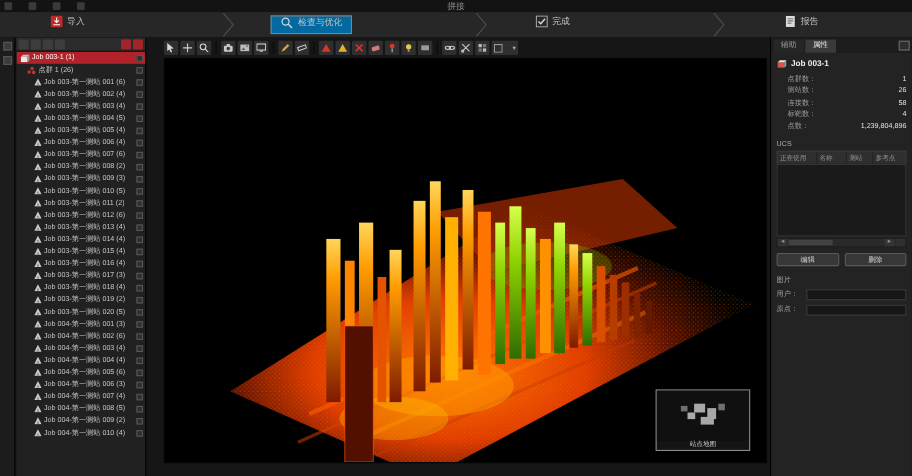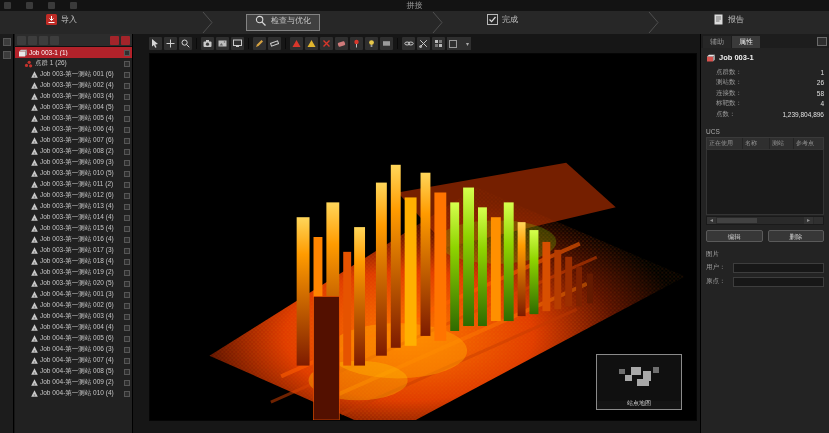--- a/index.html
+++ b/index.html
@@ -7,21 +7,21 @@
     font-family:"Liberation Sans","DejaVu Sans",sans-serif;position:relative}
   
   .titlebar{position:absolute;left:0;top:0;width:100%;height:11px;background:#131313;
     display:flex;align-items:center;gap:15px;padding:0 4px;z-index:6}
   .tb-icon{width:7px;height:7px;background:#3a3a3a;border-radius:1px}
   .tb-title{position:absolute;left:0;right:0;text-align:center;font-size:8px;color:#989898;pointer-events:none}
   
   .ribbon{position:absolute;left:0;top:11px;width:100%;height:23px;background:#272727;border-bottom:1px solid #0a0a0a;z-index:5}
   .chev{position:absolute;left:0;top:0}
   .step{position:absolute;top:3px;height:17px;display:flex;gap:4px;color:#c4c4c4;font-size:8px;white-space:nowrap}
-  .step.active{border:1px solid #838383;background:#404040;padding:0 8px}
+  .step.active{border:1px solid #838383;background:#0369a1;padding:0 8px}
   
   .edge{position:absolute;left:0;top:34px;bottom:0;width:14px;background:#1c1c1c;border-right:1px solid #000;
     display:flex;flex-direction:column;align-items:center;padding-top:4px;gap:5px}
   .edge-icon{width:8px;height:8px;background:#3c3c3c;border:1px solid #565656}
   
   .treep{position:absolute;left:15px;top:34px;bottom:0;width:118px;background:#212121;border-right:1px solid #000}
   .tree-toolbar{height:13px;background:#2c2c2c;border-bottom:1px solid #101010;display:flex;align-items:center;gap:2px;padding:0 2px}
   .tt-icon{width:9px;height:9px;background:#3d3d3d;border-radius:1px}
   .tt-icon.red{background:#a3242a}
   .tt-sp{flex:1}

